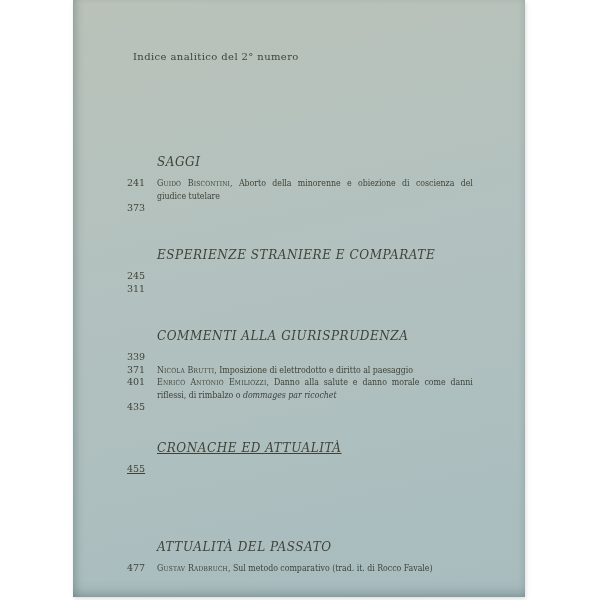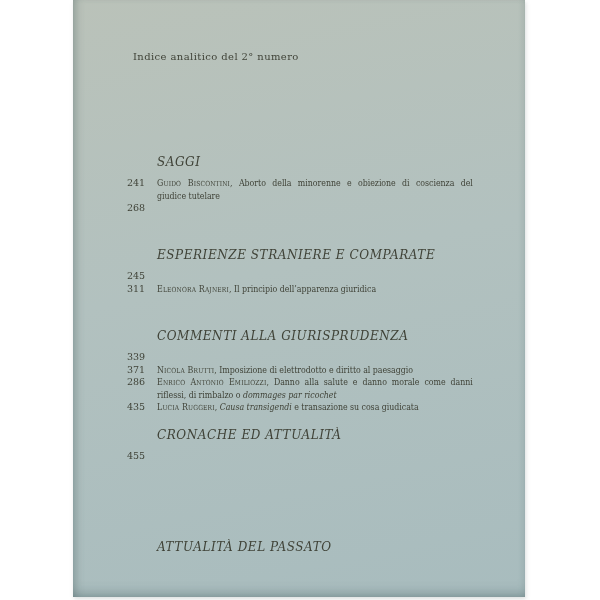--- a/index.html
+++ b/index.html
@@ -56,79 +56,79 @@
             <div class="entry">
               <span class="num">241</span>
               <div class="text-outer">
                 <div class="text">
                   <div class="line just"><span class="sc">Guido Biscontini</span><span class="r">, Aborto della minorenne e obiezione di coscienza del</span></div>
                   <div class="line last"><span class="r">giudice tutelare</span></div>
                 </div>
               </div>
             </div>
             <div class="entry">
-              <span class="num">268</span>
+              <span class="num">373</span>
             </div>
           </div>
         </section>
         <section class="toc-section" style="top: 249px;">
           <h2 class="heading">ESPERIENZE STRANIERE E COMPARATE</h2>
           <div class="entries">
             <div class="entry">
               <span class="num">245</span>
             </div>
             <div class="entry">
               <span class="num">311</span>
-              <div class="text-outer">
-                <div class="text">
-                  <div class="line last"><span class="sc">Eleonora Rajneri</span><span class="r">, Il principio dell’apparenza giuridica</span></div>
-                </div>
-              </div>
             </div>
           </div>
         </section>
         <section class="toc-section" style="top: 330px;">
           <h2 class="heading">COMMENTI ALLA GIURISPRUDENZA</h2>
           <div class="entries">
             <div class="entry">
               <span class="num">339</span>
             </div>
             <div class="entry">
               <span class="num">371</span>
               <div class="text-outer">
                 <div class="text">
                   <div class="line last"><span class="sc">Nicola Brutti</span><span class="r">, Imposizione di elettrodotto e diritto al paesaggio</span></div>
                 </div>
               </div>
             </div>
             <div class="entry">
-              <span class="num">286</span>
+              <span class="num">401</span>
               <div class="text-outer">
                 <div class="text">
                   <div class="line just"><span class="sc">Enrico Antonio Emiliozzi</span><span class="r">, Danno alla salute e danno morale come danni</span></div>
                   <div class="line last"><span class="r">riflessi, di rimbalzo o </span><span class="it">dommages par ricochet</span></div>
                 </div>
               </div>
             </div>
             <div class="entry">
               <span class="num">435</span>
-              <div class="text-outer">
-                <div class="text">
-                  <div class="line last"><span class="sc">Lucia Ruggeri</span><span class="r">, </span><span class="it">Causa transigendi</span><span class="r"> e transazione su cosa giudicata</span></div>
-                </div>
-              </div>
             </div>
           </div>
         </section>
-        <section class="toc-section" style="top: 429px;">
+        <section class="toc-section" style="top: 442px; text-decoration: underline;">
           <h2 class="heading">CRONACHE ED ATTUALITÀ</h2>
           <div class="entries">
             <div class="entry">
               <span class="num">455</span>
             </div>
           </div>
         </section>
         <section class="toc-section" style="top: 510px; margin-top: 31px;">
           <h2 class="heading">ATTUALITÀ DEL PASSATO</h2>
+          <div class="entries">
+            <div class="entry">
+              <span class="num">477</span>
+              <div class="text-outer">
+                <div class="text">
+                  <div class="line last"><span class="sc">Gustav Radbruch</span><span class="r">, Sul metodo comparativo (trad. it. di Rocco Favale)</span></div>
+                </div>
+              </div>
+            </div>
+          </div>
         </section>
       </div>
   </div>
 </div>
 
 </body></html>

